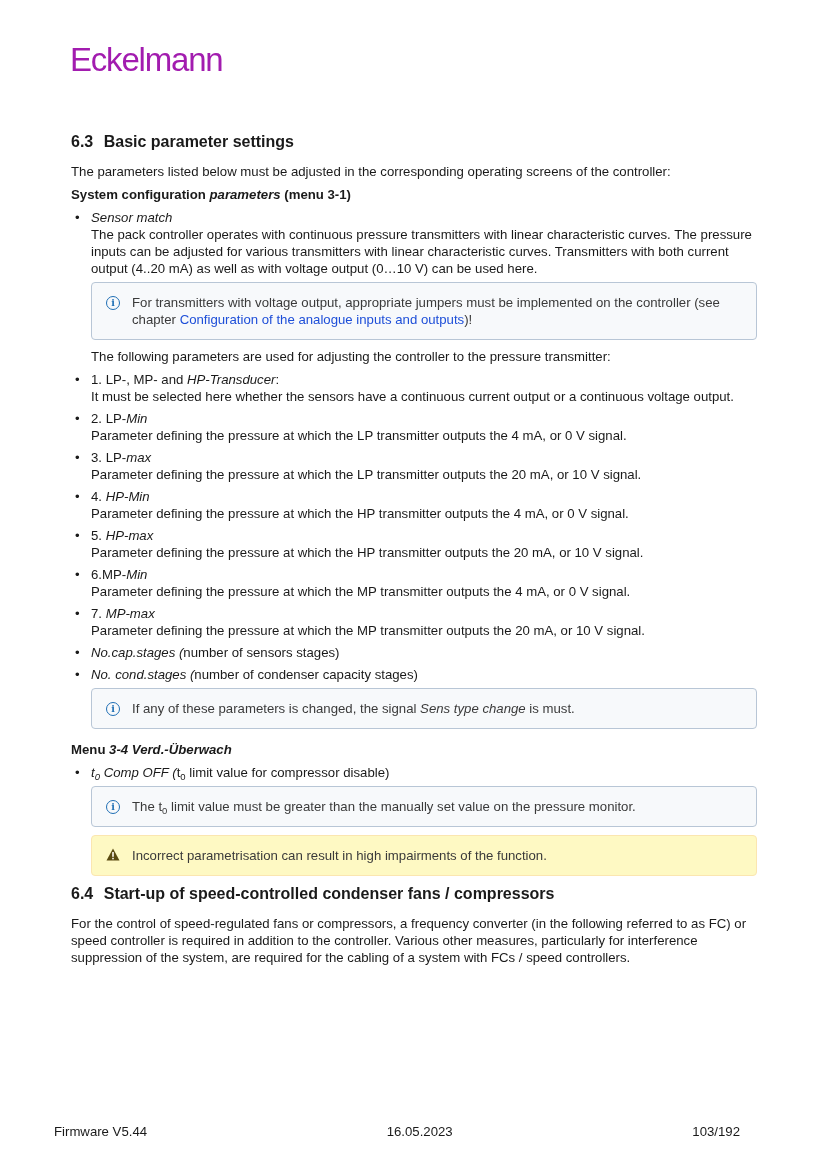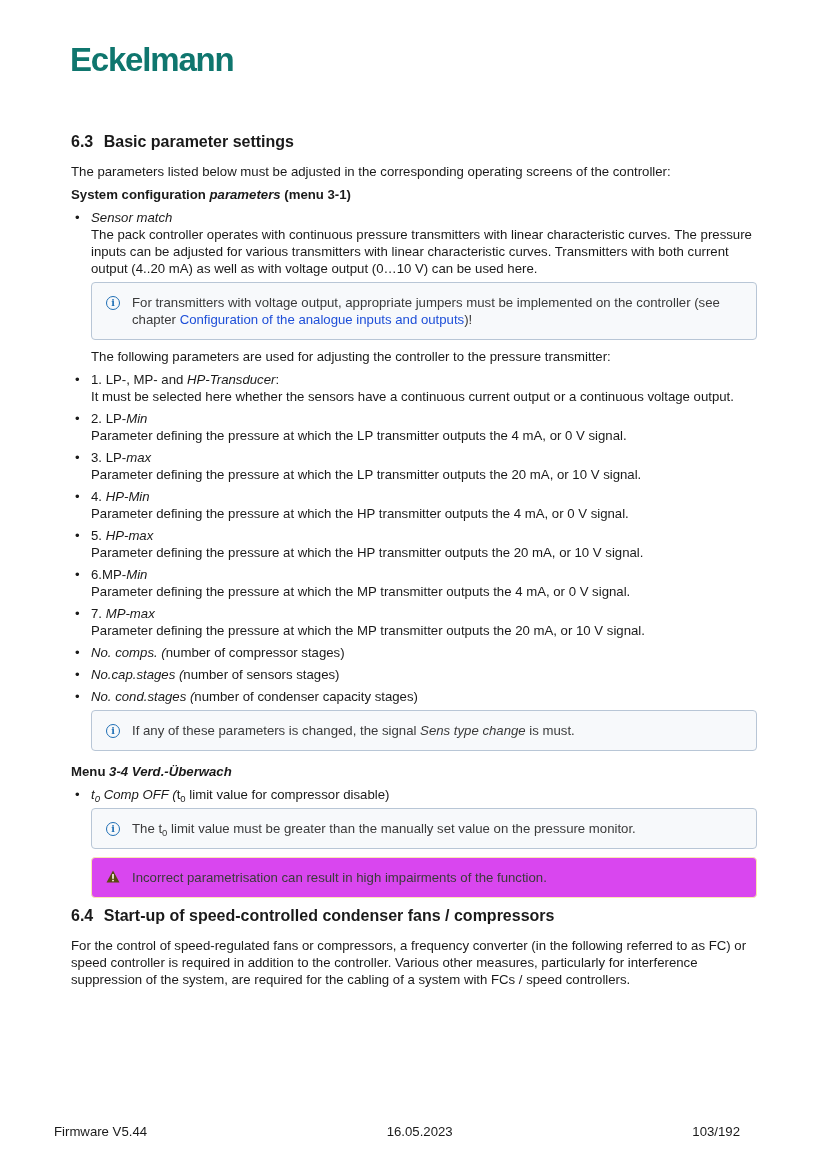--- a/index.html
+++ b/index.html
@@ -3,22 +3,22 @@
 <meta charset="utf-8">
 <style>
   html, body { margin: 0; padding: 0; background: #ffffff; }
   body {
     width: 827px; height: 1169px; position: relative; overflow: hidden;
     font-family: "Liberation Sans", sans-serif; color: #1a1a1a;
     font-size: 13.2px; line-height: 17px;
   }
   .logo {
     position: absolute; left: 70px; top: 40px;
-    font-family: "Liberation Sans", sans-serif; font-weight: bold;
-    font-size: 33px; letter-spacing: -1.2px; color: #0f766e; line-height: 40px;
+    font-family: "Liberation Sans", sans-serif; font-weight: normal;
+    font-size: 33px; letter-spacing: -1.2px; color: #a21caf; line-height: 40px;
   }
   .content { position: absolute; left: 71px; top: 132px; width: 686px; }
   h2 { font-size: 16px; font-weight: bold; margin: 0 0 11px 0; line-height: 20px; }
   h2 .num { margin-right: 6px; }
   p { margin: 0 0 6px 0; }
   .subhead { font-weight: bold; margin: 0 0 6px 0; }
   ul { list-style: none; margin: 0; padding: 0; }
   li { position: relative; padding-left: 20px; margin-bottom: 5px; }
   li::before { content: "•"; position: absolute; left: 4px; top: 0; }
   li .desc { display: block; }
@@ -28,21 +28,21 @@
     background: #f7f9fb; padding: 11px 14px 11px 40px; position: relative; color: #3a3a3a;
   }
   .note .icon {
     position: absolute; left: 14px; top: 13px; width: 12px; height: 12px;
     border: 1.5px solid #1f6fb5; border-radius: 50%; color: #1f6fb5;
     font-size: 9.5px; line-height: 12px; text-align: center; font-weight: bold;
     font-family: "DejaVu Serif", serif;
   }
   .warn {
     margin: 6px 0 8px 20px; border: 1.5px solid #fbe6b0; border-radius: 4px;
-    background: #d946ef; padding: 11px 14px 11px 40px; position: relative; color: #3a3a3a;
+    background: #fef9c3; padding: 11px 14px 11px 40px; position: relative; color: #3a3a3a;
   }
   .warn .icon { position: absolute; left: 14px; top: 12px; width: 14px; height: 13px; }
   .link { color: #1d4ed8; }
   .sect2 { }
   .footer {
     position: absolute; top: 1123px; left: 54px; width: 686px; font-size: 13.2px;
     display: flex; justify-content: space-between; color: #1a1a1a;
   }
   i { font-style: italic; }
   sub { font-size: 9.5px; vertical-align: -3px; line-height: 0; }
@@ -78,21 +78,20 @@
   <p class="indent">The following parameters are used for adjusting the controller to the pressure transmitter:</p>
 
   <ul>
     <li><span>1. LP-, MP- and </span><i>HP-Transducer</i><span>:</span><span class="desc">It must be selected here whether the sensors have a continuous current output or a continuous voltage output.</span></li>
     <li><span>2. LP-</span><i>Min</i><span class="desc">Parameter defining the pressure at which the LP transmitter outputs the 4 mA, or 0 V signal.</span></li>
     <li><span>3. LP-</span><i>max</i><span class="desc">Parameter defining the pressure at which the LP transmitter outputs the 20 mA, or 10 V signal.</span></li>
     <li><span>4. </span><i>HP-Min</i><span class="desc">Parameter defining the pressure at which the HP transmitter outputs the 4 mA, or 0 V signal.</span></li>
     <li><span>5. </span><i>HP-max</i><span class="desc">Parameter defining the pressure at which the HP transmitter outputs the 20 mA, or 10 V signal.</span></li>
     <li><span>6.MP-</span><i>Min</i><span class="desc">Parameter defining the pressure at which the MP transmitter outputs the 4 mA, or 0 V signal.</span></li>
     <li><span>7. </span><i>MP-max</i><span class="desc">Parameter defining the pressure at which the MP transmitter outputs the 20 mA, or 10 V signal.</span></li>
-    <li><i>No. comps. (</i><span>number of compressor stages)</span></li>
     <li><i>No.cap.stages (</i><span>number of sensors stages)</span></li>
     <li><i>No. cond.stages (</i><span>number of condenser capacity stages)</span></li>
   </ul>
 
   <div class="note">
     <span class="icon">i</span>
     <span>If any of these parameters is changed, the signal </span><i>Sens type change</i><span> is must.</span>
   </div>
 
   <div class="subhead" style="margin-top:12px;"><span>Menu </span><i>3-4 Verd.-Überwach</i></div>

